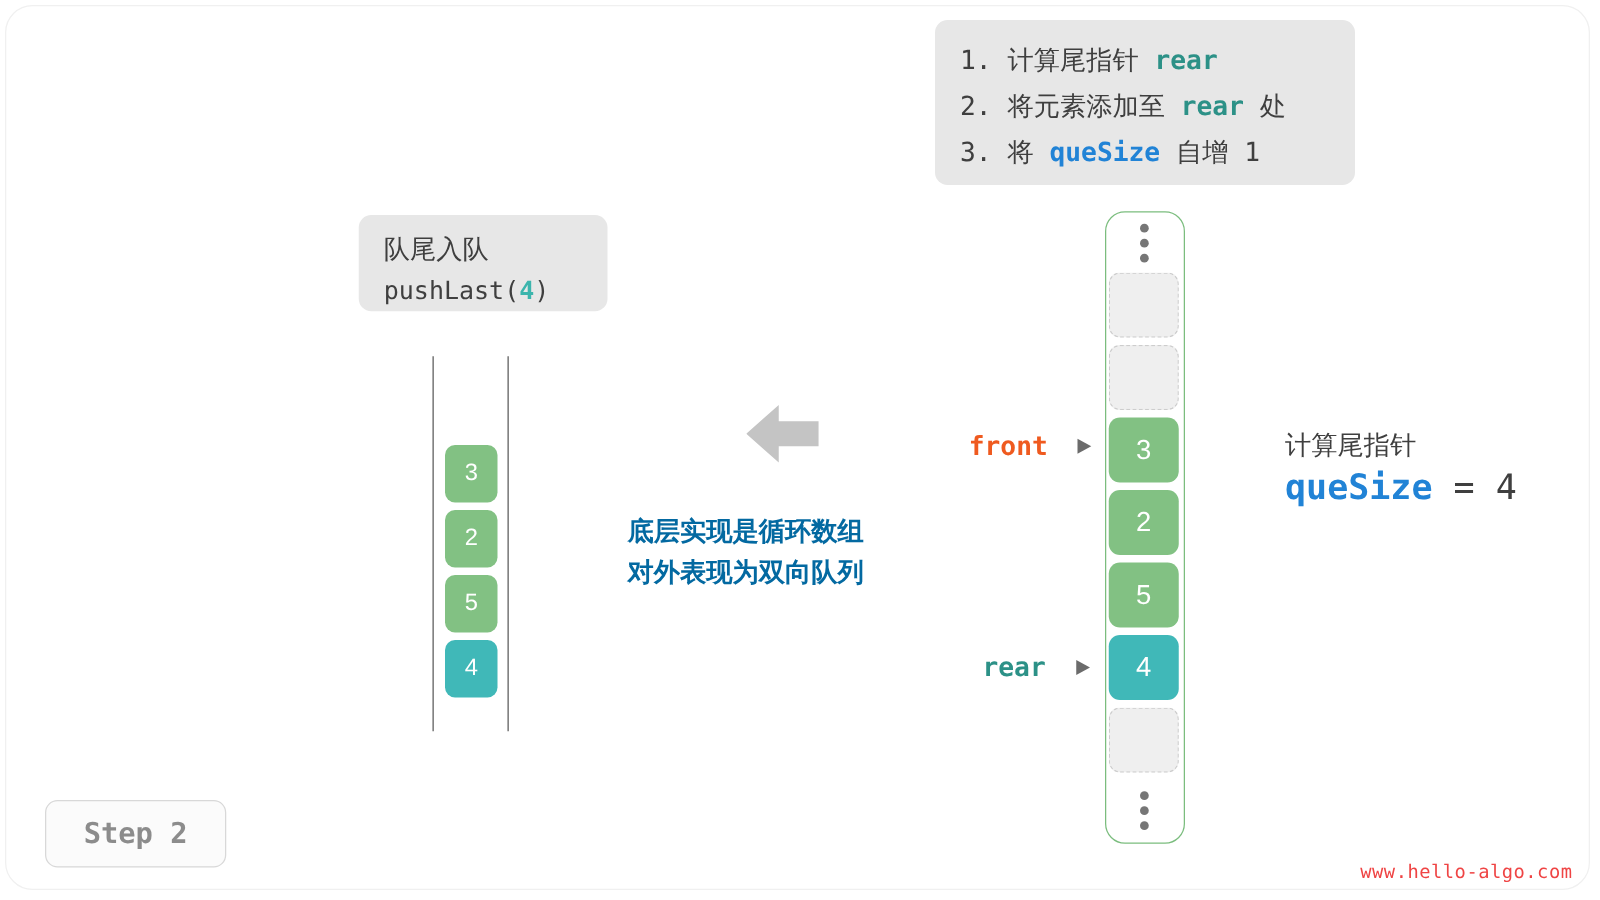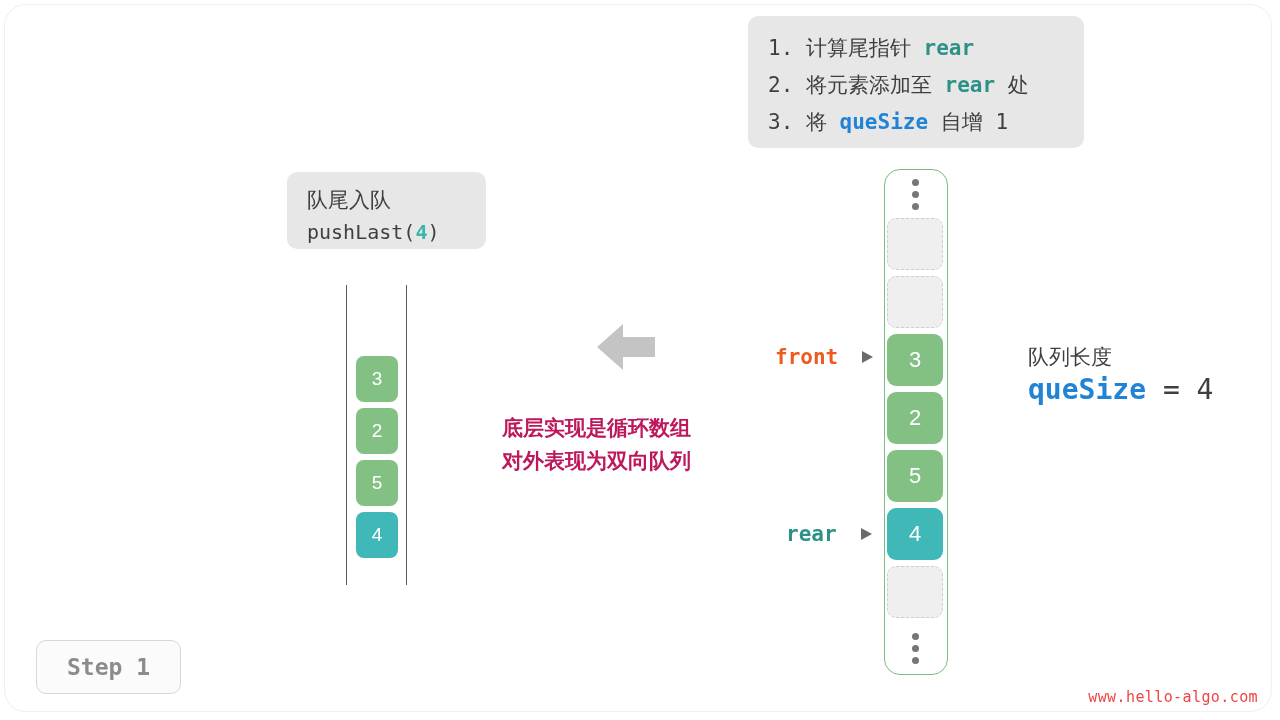--- a/index.html
+++ b/index.html
@@ -215,22 +215,23 @@
 
   
   #caption {
     position: absolute;
     left: 502px;
     top: 411px;
     width: 250px;
     font-size: 21px;
     font-weight: bold;
     line-height: 33px;
-    color: #be185d;
-    white-space: nowrap;
+    color: #0369a1;
+    white-space: nowrap;
+    font-family: Liberation Mono, monospace;
   }
 
   
   #size-info {
     position: absolute;
     left: 1028px;
     top: 341px;
     width: 220px;
   }
   #size-info .label {
@@ -373,27 +374,27 @@
         </div>
         <div class="dots">
           <i></i>
           <i></i>
           <i></i>
         </div>
       </div>
   </div>
 
   <div id="size-info">
-    <div class="label">队列长度</div>
+    <div class="label">计算尾指针</div>
     <div class="expr">
       <span class="kw-blue">queSize</span>
       <span>=</span>
       <span>4</span>
     </div>
   </div>
 
   <div id="step-badge">
-    <span>Step 1</span>
+    <span>Step 2</span>
   </div>
 
   <div id="watermark">www.hello-algo.com</div>
 
 </div>
 
 </body></html>

